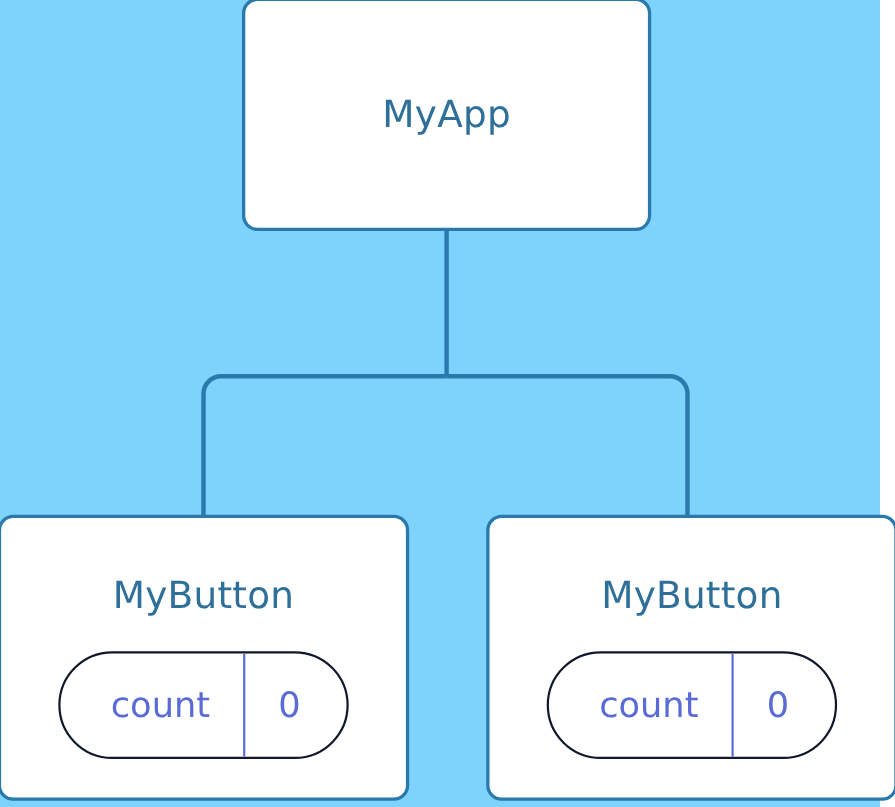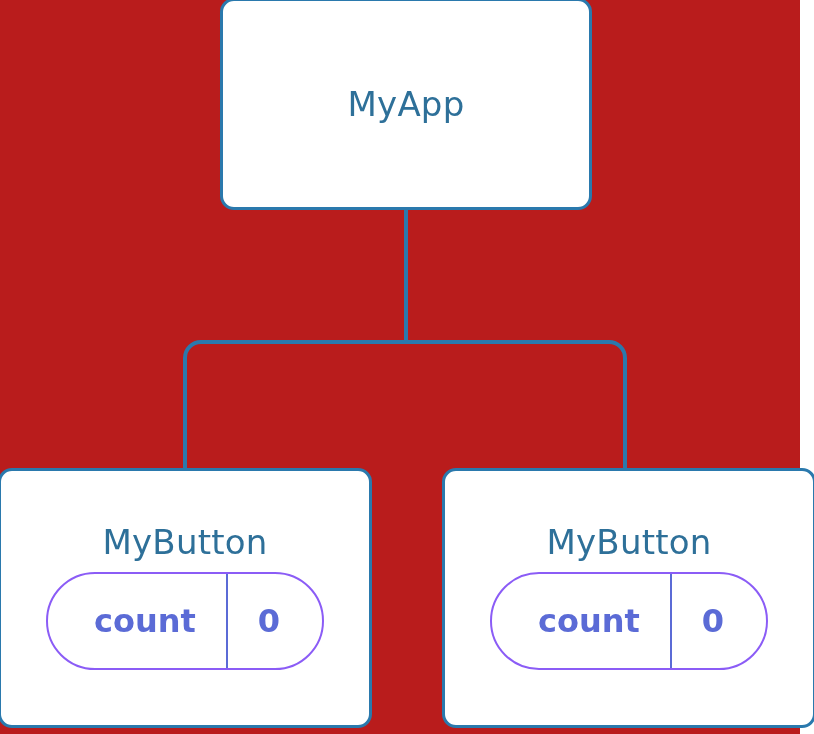--- a/index.html
+++ b/index.html
@@ -9,21 +9,21 @@
   body {
     width: 814px;
     height: 734px;
     overflow: hidden;
     font-family: "DejaVu Sans", "Liberation Sans", sans-serif;
   }
   #canvas {
     position: relative;
     width: 800px;
     height: 734px;
-    background: #b91c1c;
+    background: #7dd3fc;
   }
   #edge-layer {
     position: absolute;
     left: 0;
     top: 0;
     width: 814px;
     height: 734px;
   }
   .node {
     position: absolute;
@@ -65,27 +65,26 @@
     white-space: nowrap;
   }
   #node-child-0 .node-title,
   #node-child-1 .node-title {
     margin-top: 54px;
     text-align: right;
   }
   .state-pill {
     display: flex;
     align-items: stretch;
-    margin-top: 13px;
+    margin-top: 33px;
     height: 98px;
-    border: 2px solid #8b5cf6;
+    border: 2px solid #0f172a;
     border-radius: 49px;
     box-sizing: border-box;
     overflow: hidden;
-    font-weight: bold;
   }
   .pill-key {
     display: flex;
     align-items: center;
     justify-content: center;
     padding: 0 30px 0 46px;
     color: #5b6bd6;
     font-size: 32px;
     white-space: nowrap;
   }

